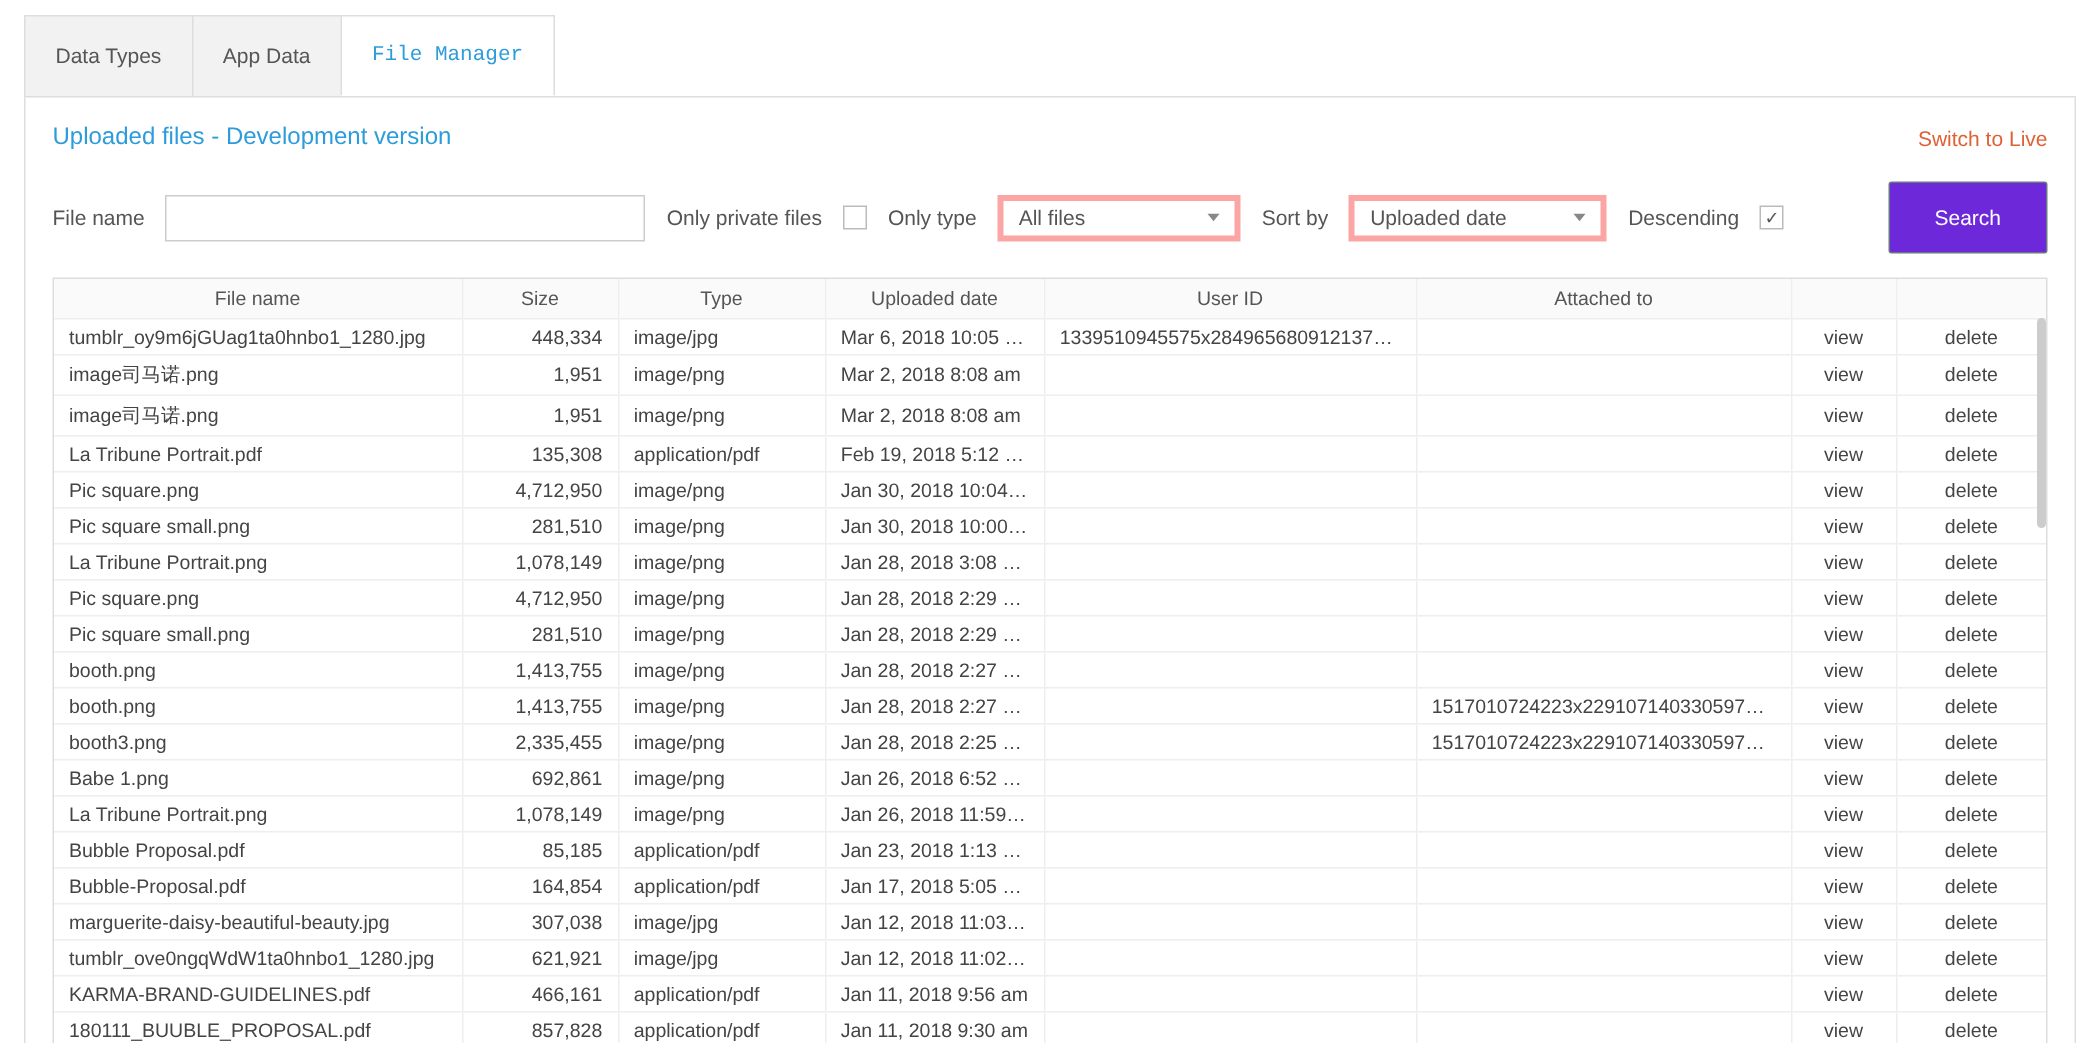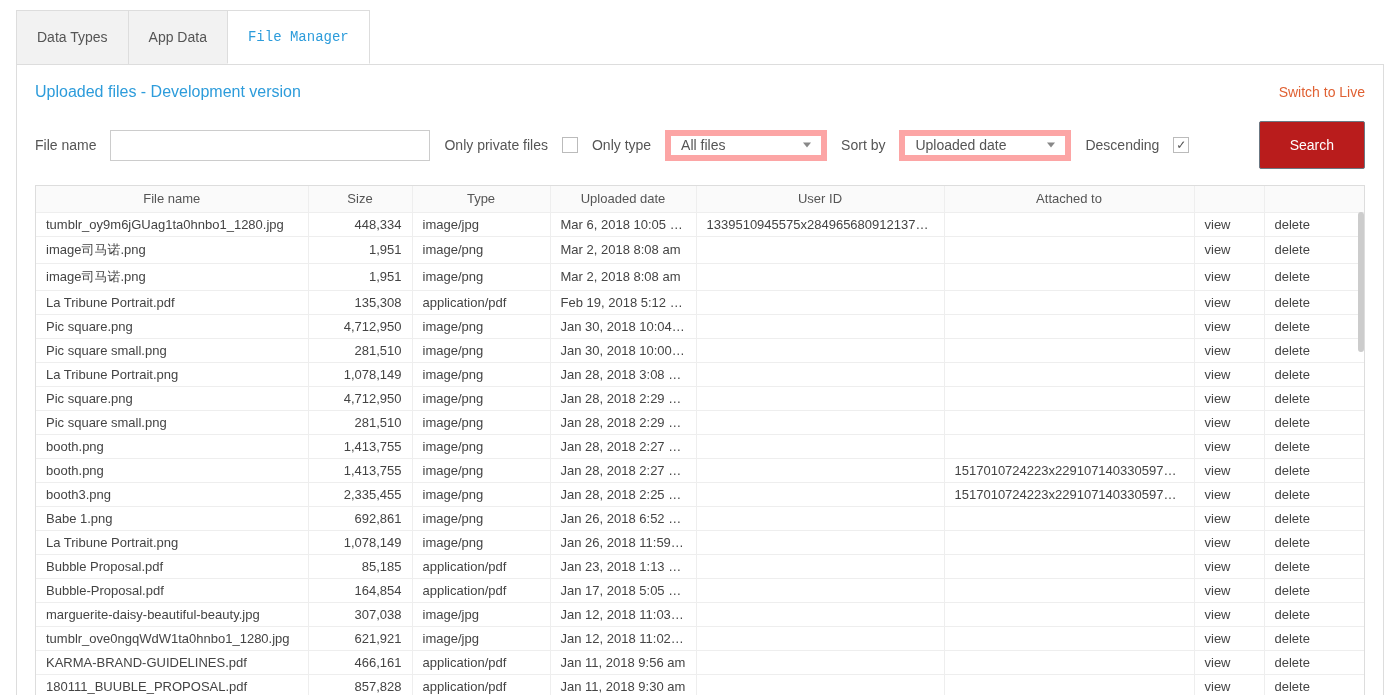--- a/index.html
+++ b/index.html
@@ -82,21 +82,21 @@
 }
 .checkbox.checked::after {
   content: "✓";
   color: #555;
   font-size: 12px;
   display: block;
   text-align: center;
   line-height: 14px;
 }
 .select {
-  border: 6px solid #fca5a5;
+  border: 4px solid #fca5a5;
   height: 31px;
   padding: 0 30px 0 10px;
   font-size: 14px;
   color: #555;
   background: #fff;
   position: relative;
   display: flex;
   align-items: center;
   cursor: pointer;
   min-width: 160px;
@@ -105,21 +105,21 @@
   position: absolute;
   right: 10px;
   top: 50%;
   transform: translateY(-50%);
   width: 0; height: 0;
   border-left: 4px solid transparent;
   border-right: 4px solid transparent;
   border-top: 5px solid #888;
 }
 .search-btn {
-  background: #b91c1c;
+  background: #6d28d9;
   color: #fff;
   border: 1px solid #6b7883;
   height: 48px;
   padding: 0 30px;
   font-size: 14px;
   cursor: pointer;
   margin-left: auto;
   border-radius: 2px;
 }
 .table-wrap {
@@ -153,21 +153,21 @@
 th:last-child, td:last-child { border-right: none; }
 .col-name { width: 272px; }
 .col-size { width: 104px; }
 .col-type { width: 138px; }
 .col-date { width: 146px; }
 .col-user { width: 248px; }
 .col-attached { width: 250px; }
 .col-view { width: 70px; }
 .col-delete { width: 100px; }
 td.size { text-align: right; }
-td.action { text-align: left; }
+td.action { text-align: center; }
 .action-link { color: #444; cursor: pointer; }
 .scroll-indicator {
   position: absolute;
   right: 0;
   top: 26px;
   width: 6px;
   height: 140px;
   background: #ccc;
   border-radius: 3px;
 }

